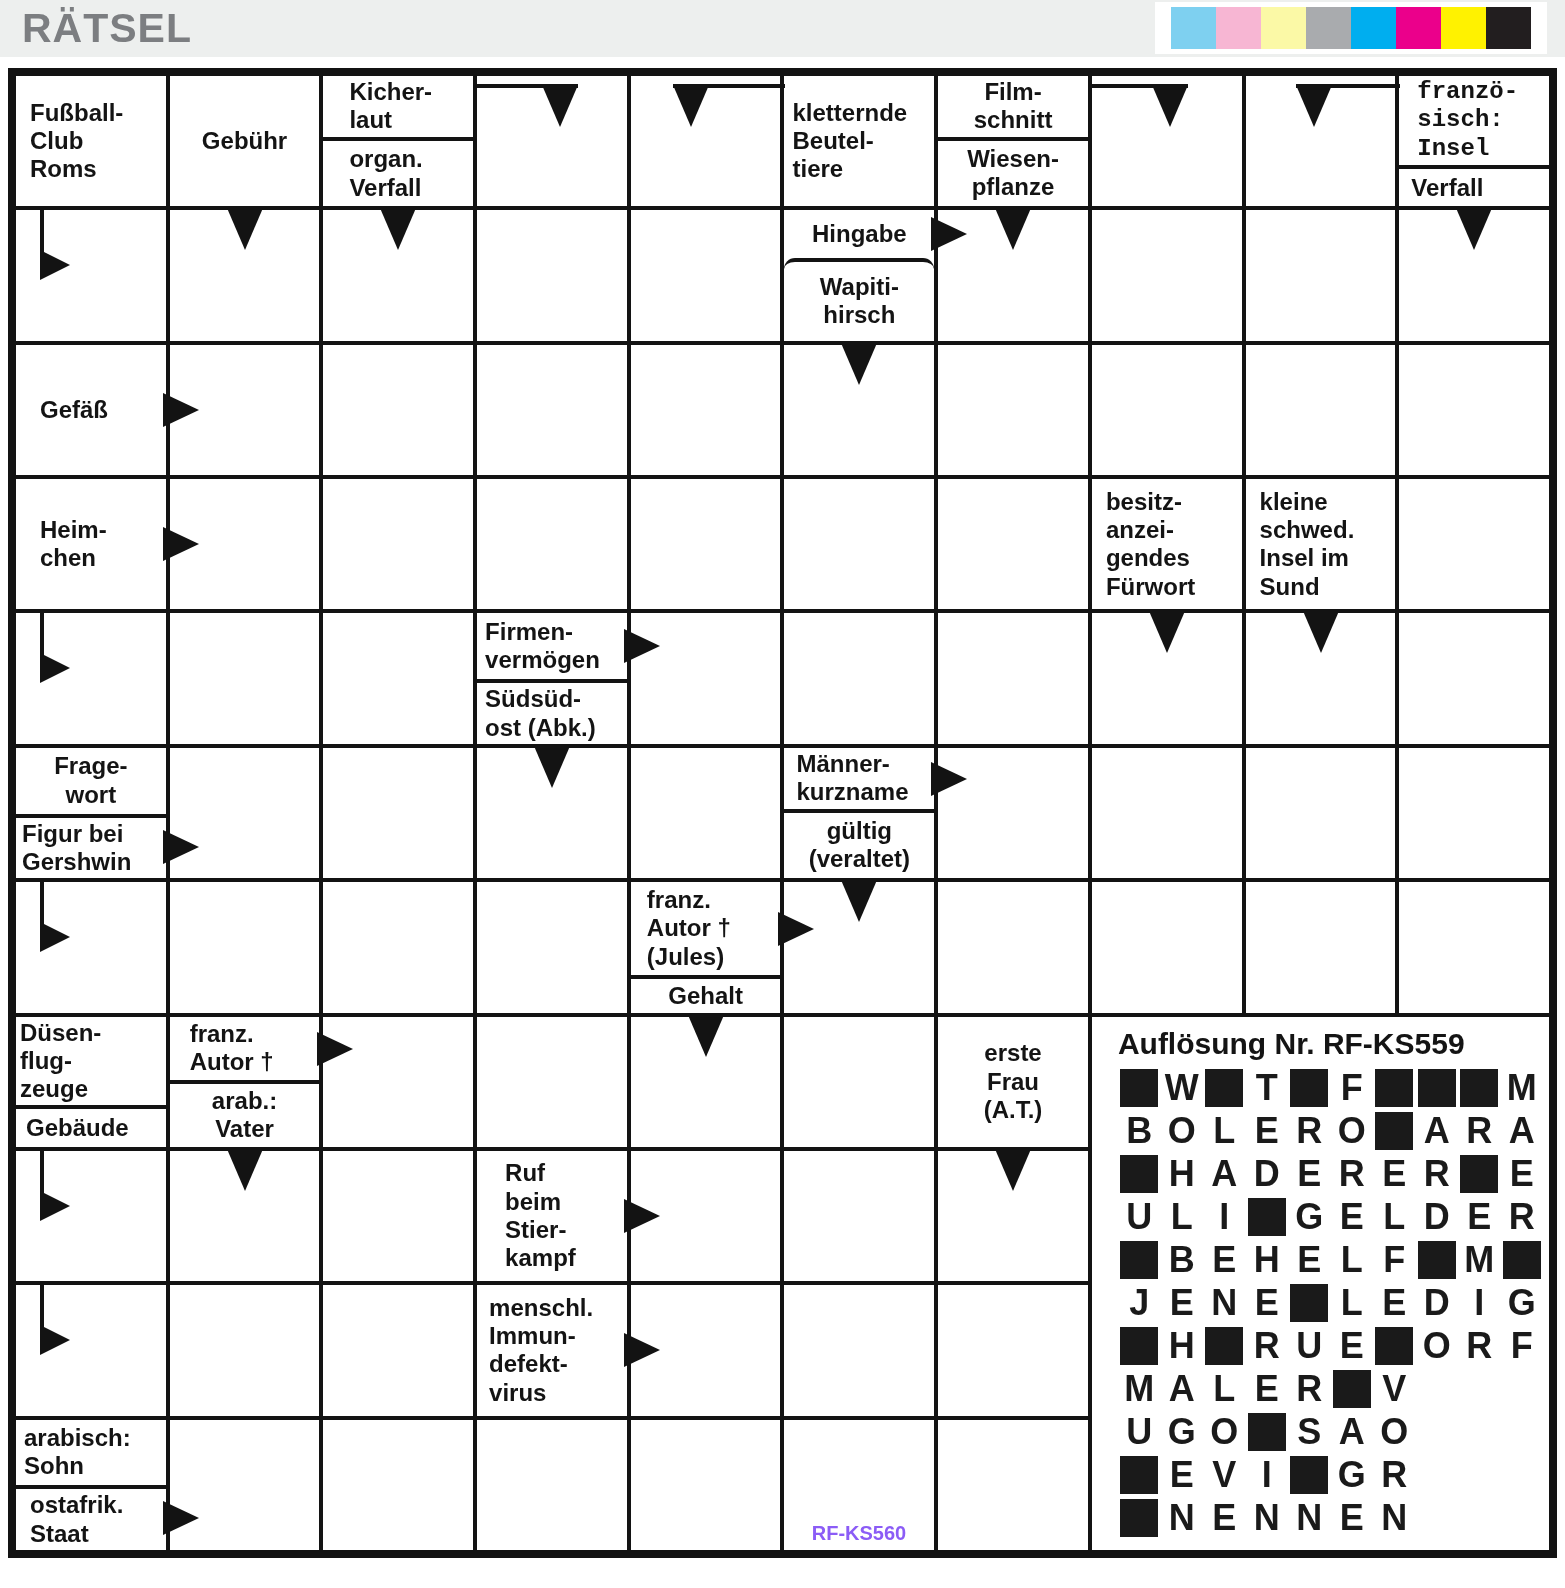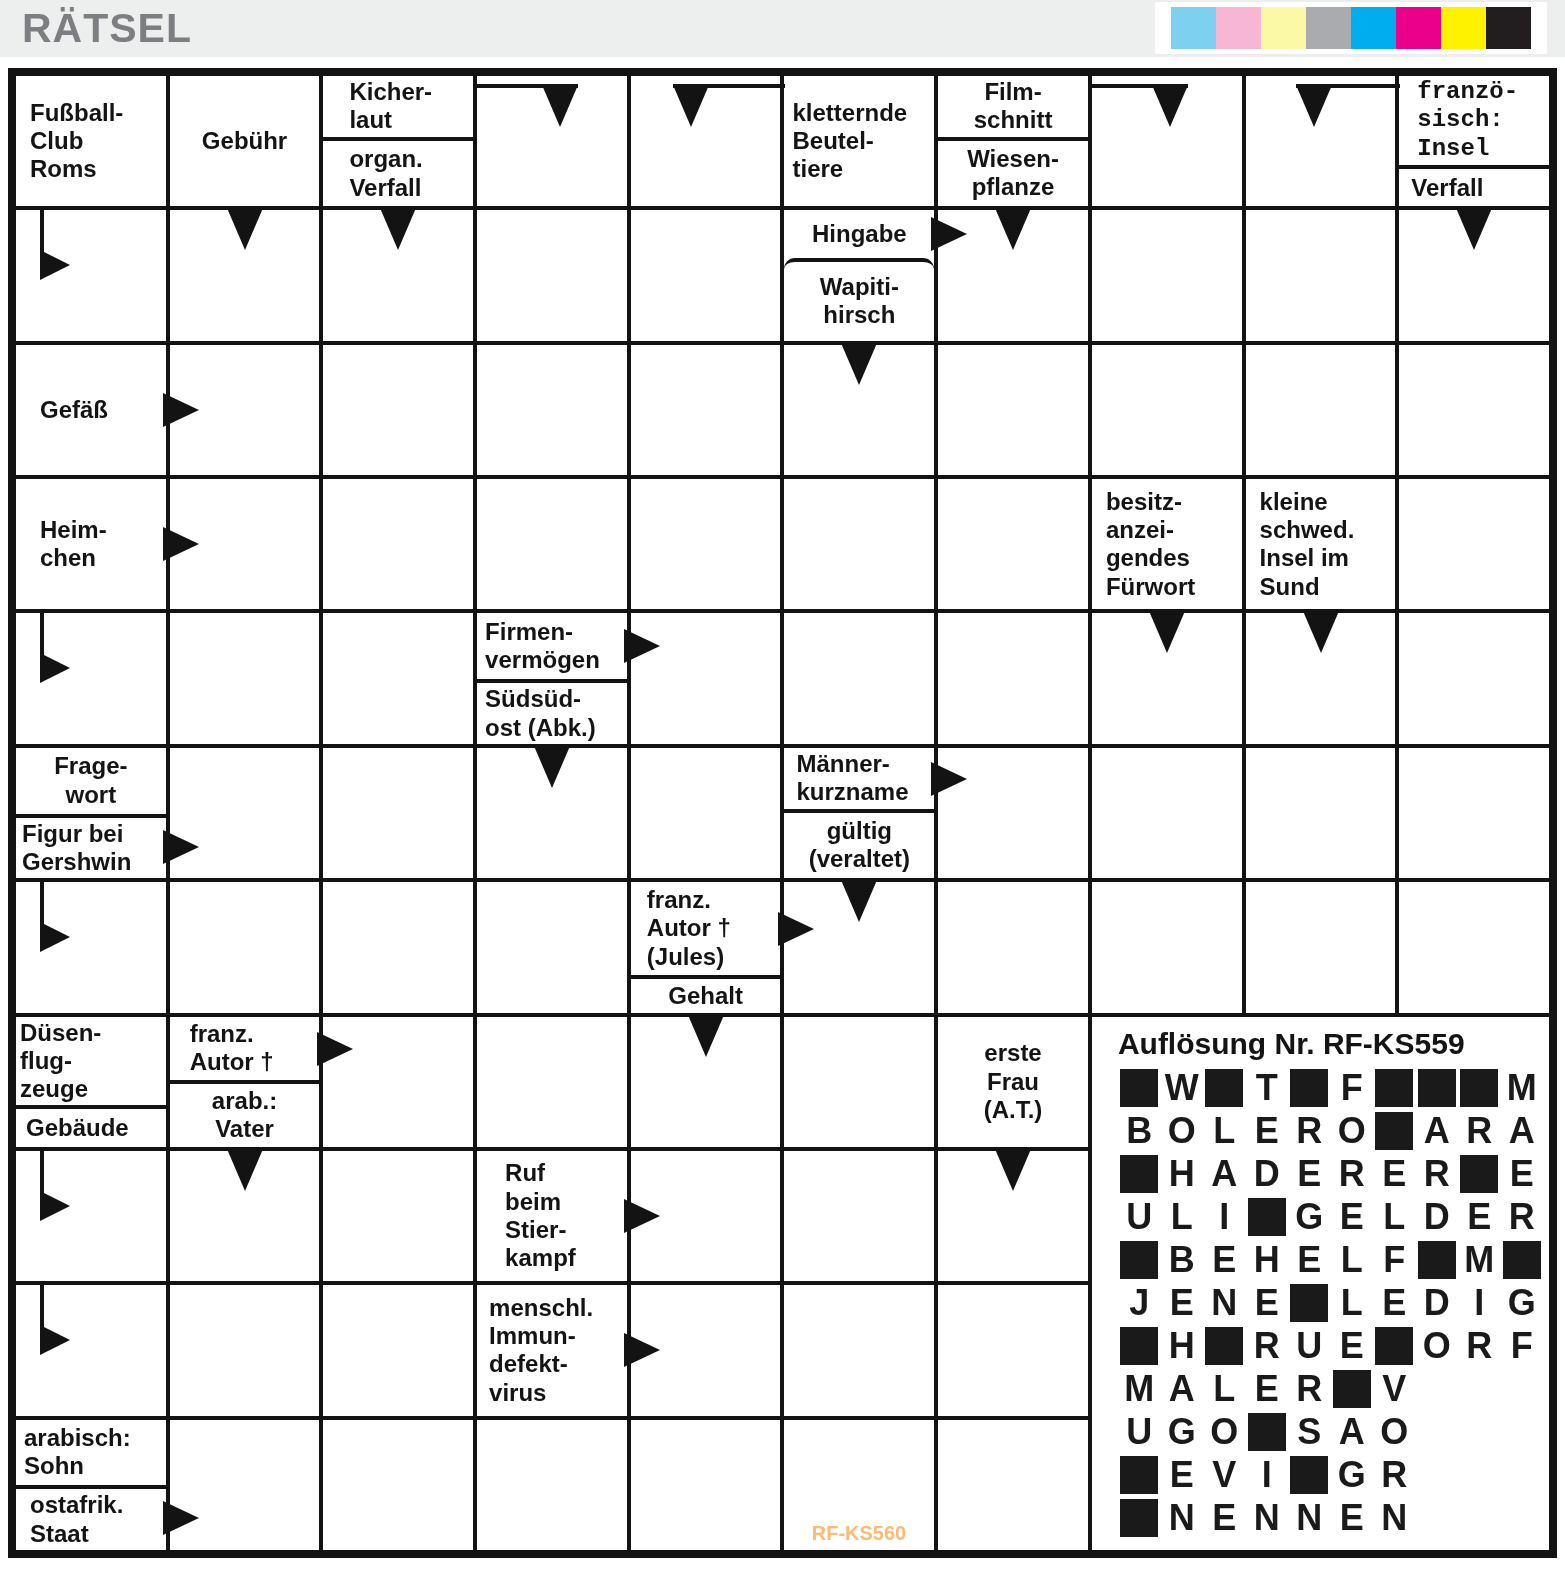--- a/index.html
+++ b/index.html
@@ -30,21 +30,21 @@
              border-bottom:17px solid transparent;border-left:36px solid #131313;}
   .tri-right.small{border-top-width:15px;border-bottom-width:15px;border-left-width:30px;}
   .vline,.hline{position:absolute;background:#131313;}
   
   .solution{background:#ffffff;box-sizing:border-box;padding:8px 0 0 26px;}
   .sol-title{font-size:30px;font-weight:bold;color:#141414;margin:2px 8px 6px 0;}
   .srow{display:flex;height:43px;align-items:center;}
   .slot{width:42.5px;height:43px;display:flex;align-items:center;justify-content:center;flex:0 0 auto;}
   .sq{width:38px;height:38px;background:#1a1a1a;}
   .ltr{font-size:36px;font-weight:bold;color:#1a1a1a;}
-  .code-label{position:absolute;font-weight:bold;font-size:20px;color:#fdba74;text-align:center;}
+  .code-label{position:absolute;font-weight:bold;font-size:20px;color:#8b5cf6;text-align:center;}
 </style>
 </head>
 <body>
 
 <div class="page">
   <div class="header">
     <span class="page-title">RÄTSEL</span>
     <div class="swpanel" id="swpanel">
         <div class="sw" style="background: rgb(126, 208, 240);"></div>
         <div class="sw" style="background: rgb(247, 182, 211);"></div>

